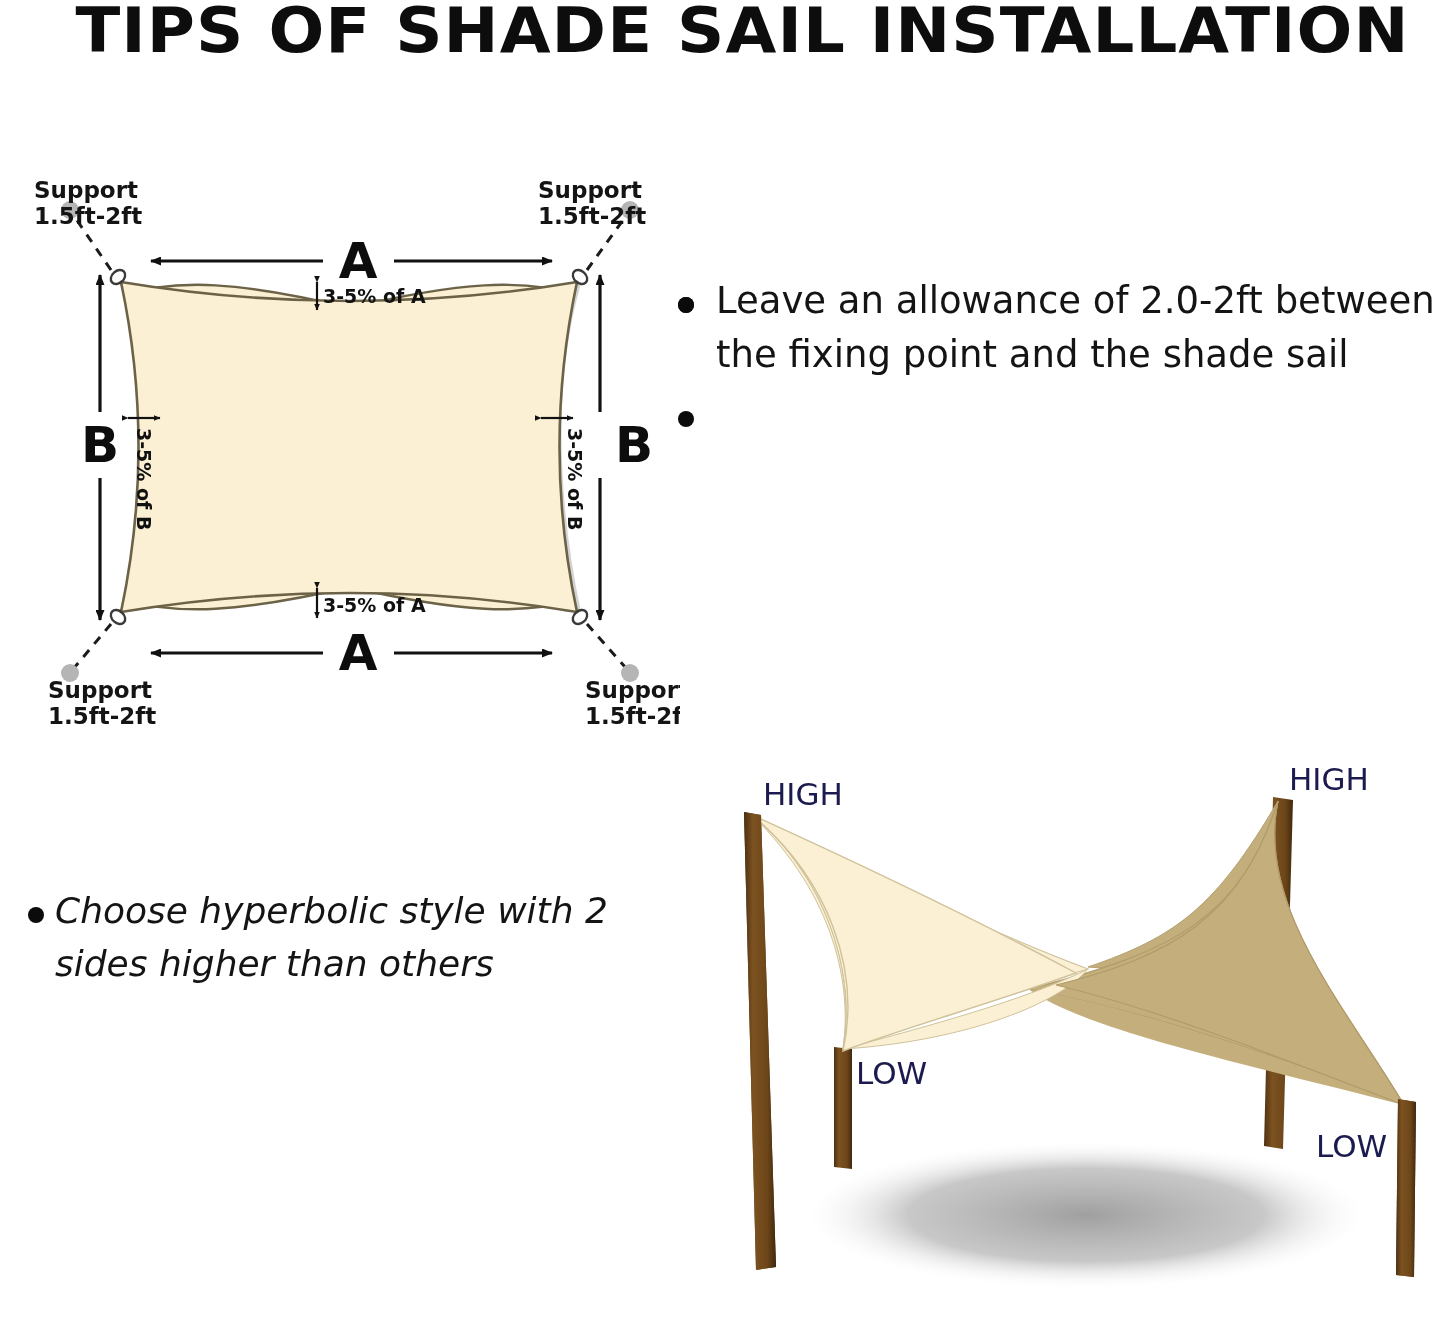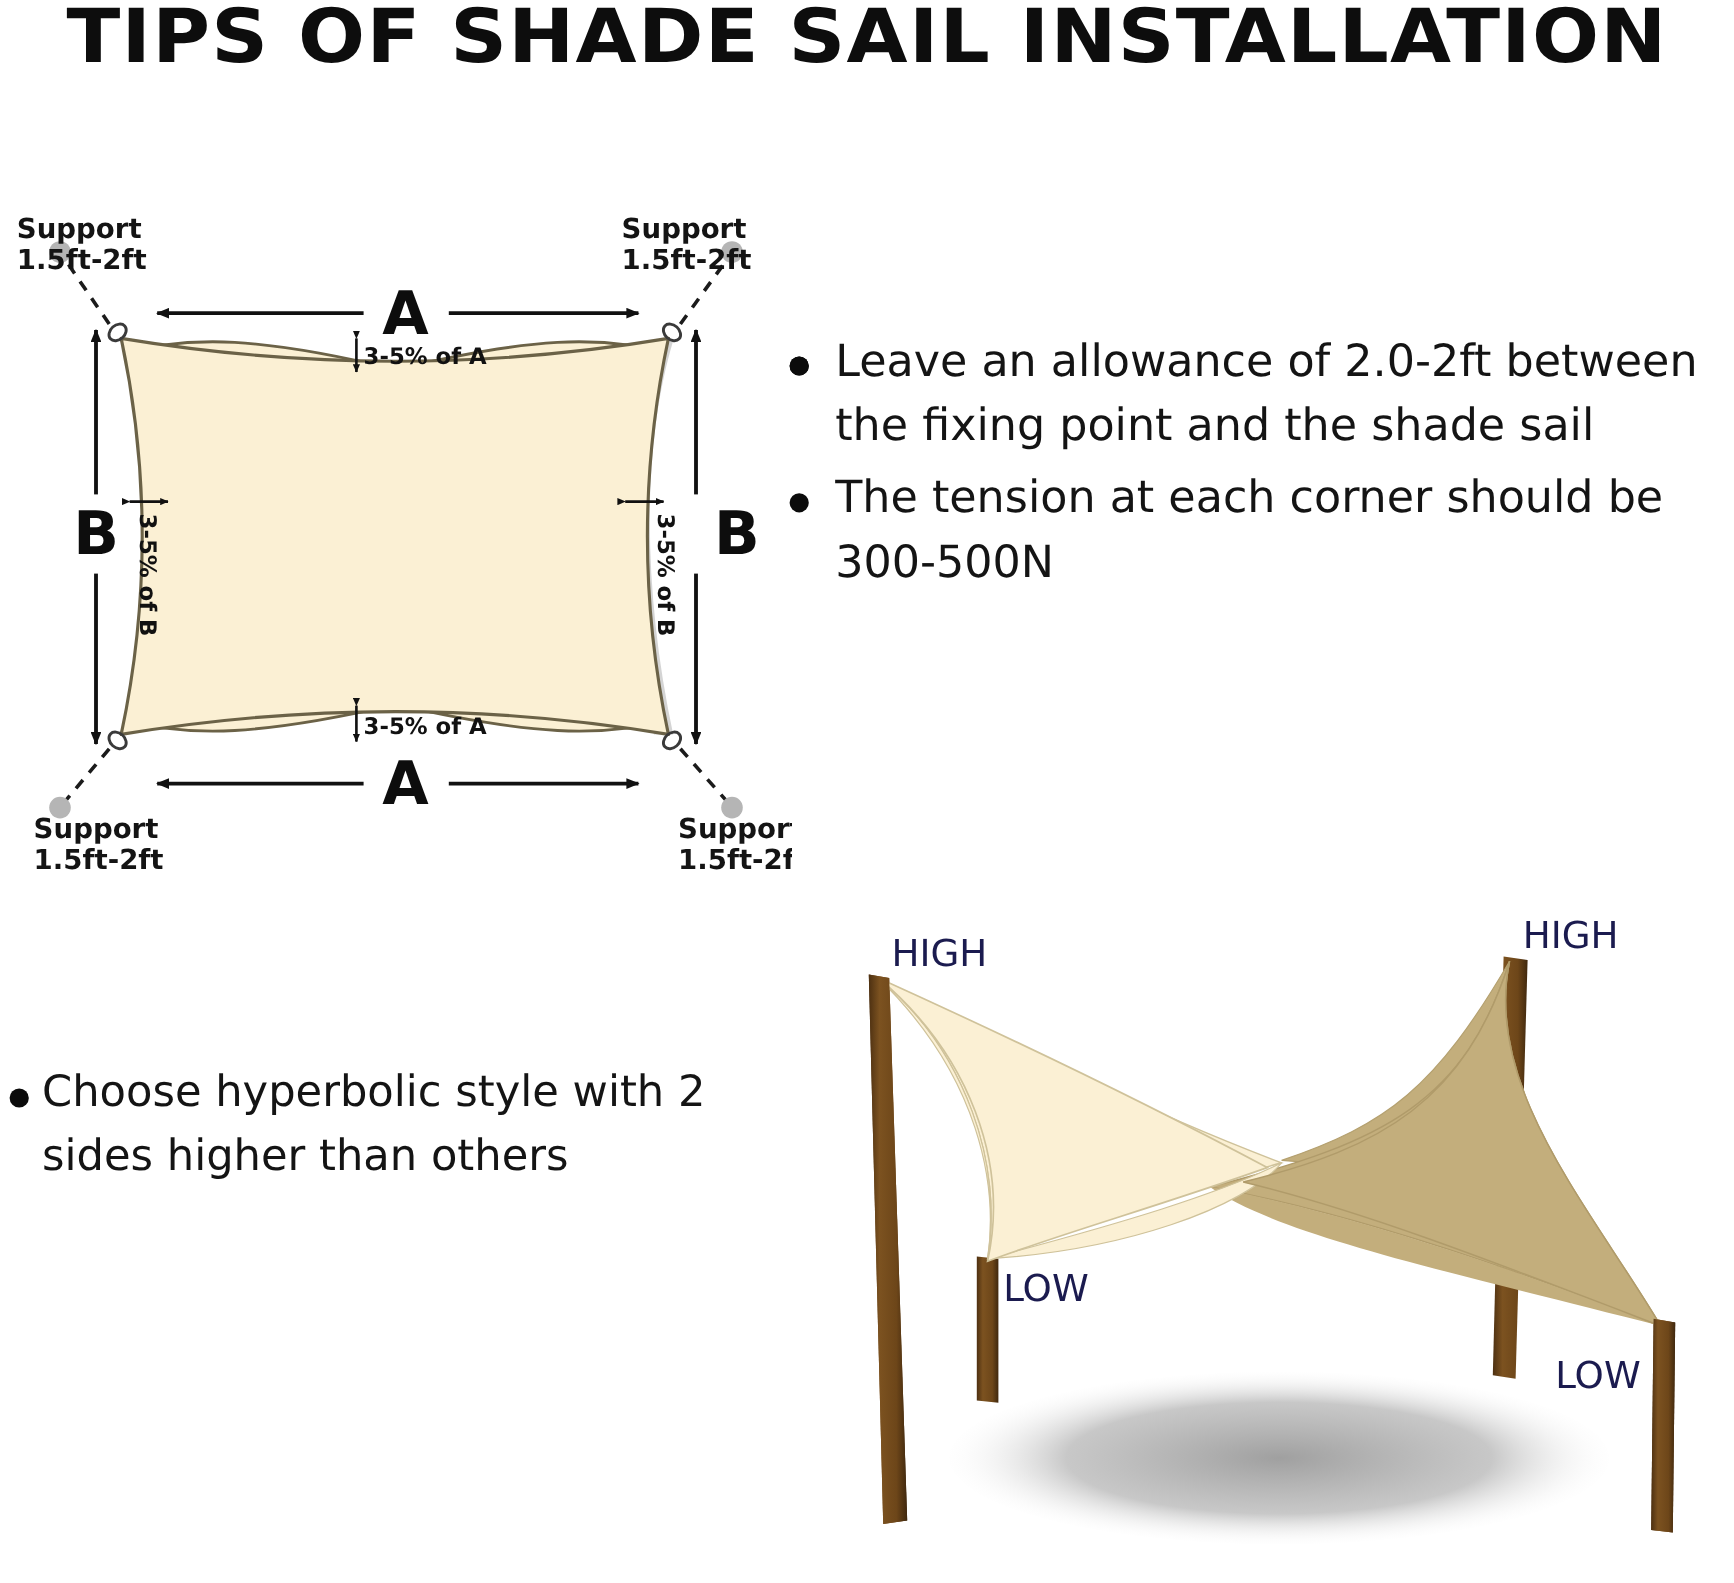--- a/index.html
+++ b/index.html
@@ -2,21 +2,21 @@
 <html><head>
 <meta charset="utf-8">
 <title>Tips of Shade Sail Installation</title>
 <style>
   html,body{margin:0;padding:0;background:#ffffff;}
   body{
     width:1445px;height:1319px;position:relative;overflow:hidden;
     font-family:"DejaVu Sans","Liberation Sans",sans-serif;
     color:#111;
   }
-  .page{position:absolute;inset:0;}
+  .page{position:absolute;inset:0;margin-left:20px;}
 
   
   .title{
     position:absolute;left:0;top:-6px;width:1445px;
     text-align:center;
     font-family:"DejaVu Sans","Liberation Sans",sans-serif;
     font-weight:700;
     font-size:62px;
     letter-spacing:1px;
     color:#0d0d0d;
@@ -45,21 +45,21 @@
     background:#0b0b0b;
   }
 
   #bullets-right{left:642px;top:268px;width:806px;}
   #bullets-right li{font-size:37px;line-height:1.46;}
   #bullets-right li .dot{left:16px;top:.62em;width:16px;height:16px;}
 
   #bullets-left{left:0px;top:885px;width:620px;}
   #bullets-left li{font-size:36px;line-height:1.46;}
   #bullets-left li .dot{left:8px;top:.62em;width:16px;height:16px;}
-  #bullets-left li{padding-left:35px;}
+  #bullets-left li{padding-left:35px;font-style:italic;}
 
   
   .hyper-diagram{position:absolute;left:636px;top:757px;width:809px;height:533px;text-align:center;}
   .hyper-diagram svg{display:block;}
 </style>
 </head>
 <body>
 
 <div class="page">
 
@@ -179,21 +179,20 @@
     <ul>
       <li>
         <span class="dot"></span>
       </li>
       <li>
         <span class="dot"></span>
         <span>Leave an allowance of 2.0-2ft between the fixing point and the shade sail</span>
       </li>
       <li>
         <span class="dot"></span>
-        <span>The tension at each corner should be 300-500N</span>
       </li>
     </ul>
   </div>
 
   <div class="bullets" id="bullets-left">
     <ul>
       <li>
         <span class="dot"></span>
         <span>Choose hyperbolic style with 2 sides higher than others</span>
       </li>

